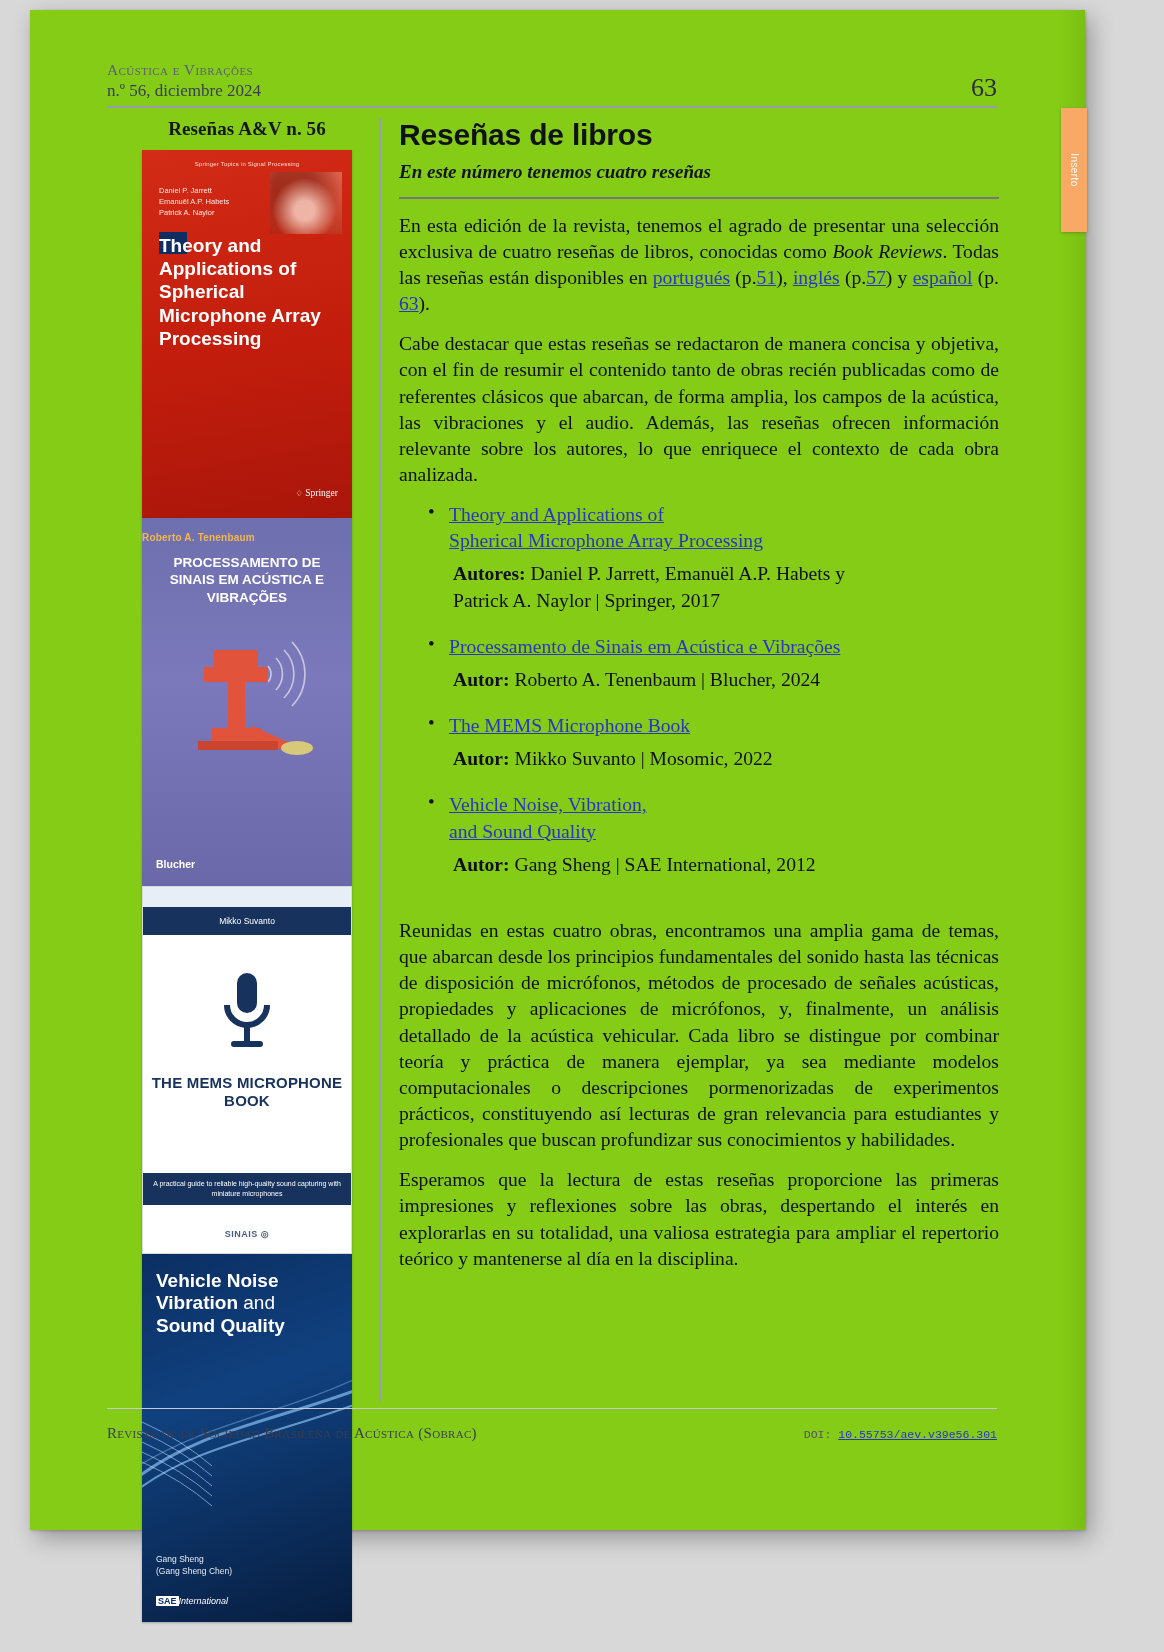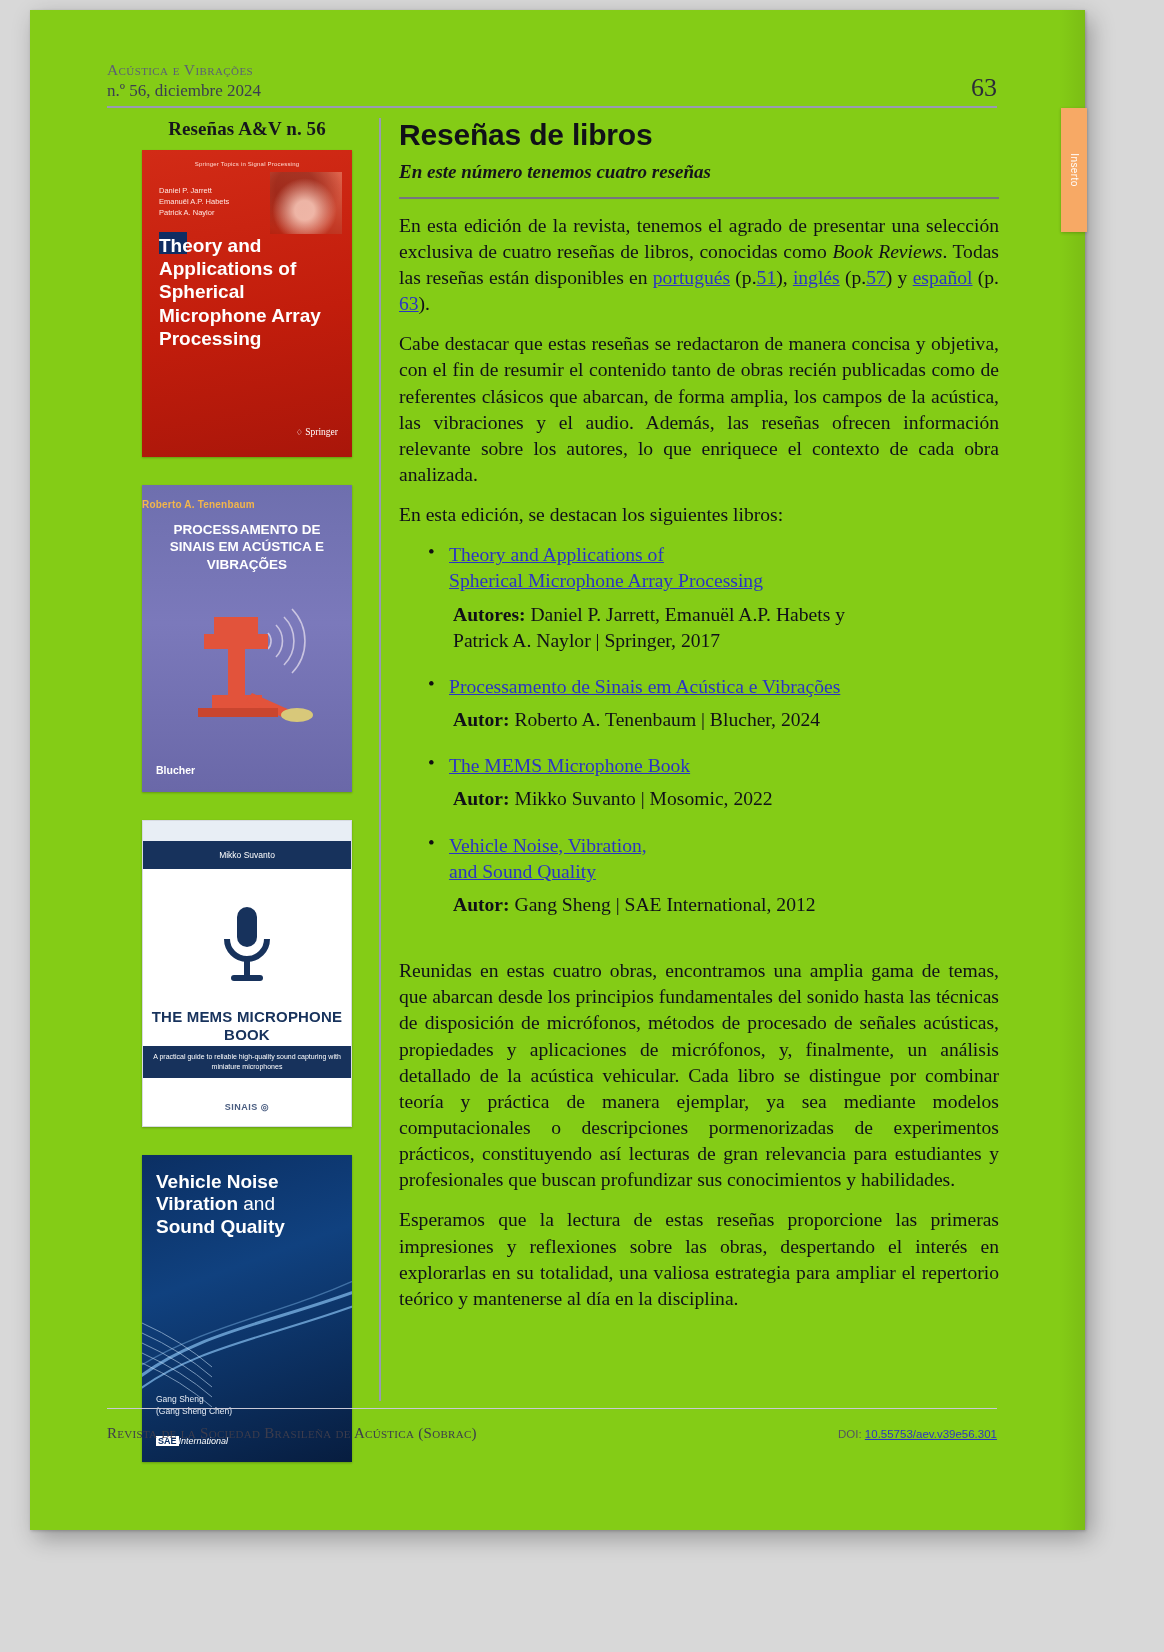--- a/index.html
+++ b/index.html
@@ -46,21 +46,21 @@
     background: #9a9ab4;
   }
 
   
   .leftcol { position: absolute; left: 112px; top: 108px; width: 210px; }
   .leftcol-title {
     text-align: center; font-weight: 700; font-size: 19px;
     color: #16161d; letter-spacing: .1px; margin-bottom: 10px;
   }
   .cover {
-    width: 210px; height: 307px; margin-bottom: 28px;
+    width: 210px; height: 368px; margin-bottom: 0;
     position: relative; overflow: hidden;
     box-shadow: 0 1px 2px rgba(0,0,0,.25);
   }
 
   
   .cov1 { background: linear-gradient(170deg,#d22b16 0%, #c21d0c 55%, #a9160a 100%); }
   .cov1 .series {
     position:absolute; top:11px; left:0; right:0; text-align:center;
     font-family:"Liberation Sans", sans-serif;
     font-size:6px; color:#ffd9cf; letter-spacing:.2px;
@@ -209,21 +209,21 @@
     position:absolute; left:77px; top:1398px; width:890px; height:1px; background:#c9c9d6;
   }
   .footer{
     position:absolute; left:77px; top:1415px; width:890px;
     display:flex; align-items:baseline; justify-content:space-between;
   }
   .foot-left{
     font-variant: small-caps; font-size:15px; color:#3c3c4c; letter-spacing:.3px;
   }
   .foot-right{
-    font-family:Liberation Sans, sans-serif; font-size:11.5px; color:#54545f;
+    font-family:Liberation Mono, monospace; font-size:11.5px; color:#54545f;
   }
   .foot-right .doi-num{ color:#2b35c4; }
 
   
   .sidetab{
     position:absolute; left:1031px; top:98px; width:26px; height:124px;
     background:#f7a965; box-shadow:0 1px 3px rgba(0,0,0,.22);
   }
   .sidetab span{
     position:absolute; left:50%; top:50%;
@@ -332,21 +332,20 @@
 
     <div class="rightcol">
       <h1 class="title-main">Reseñas de libros</h1>
       <div class="subtitle">En este número tenemos cuatro reseñas</div>
       <div class="hrule"></div>
 
       <p class="body"><span>En esta edición de la revista, tenemos el agrado de presentar una selección exclusiva de cuatro reseñas de libros, conocidas como </span><span class="it">Book Reviews</span><span>. Todas las reseñas están disponibles en </span><a class="lnk" href="#">portugués</a><span> (p.</span><a class="lnk" href="#">51</a><span>), </span><a class="lnk" href="#">inglés</a><span> (p.</span><a class="lnk" href="#">57</a><span>) y </span><a class="lnk" href="#">español</a><span> (p. </span><a class="lnk" href="#">63</a><span>).</span></p>
 
       <p class="body">Cabe destacar que estas reseñas se redactaron de manera concisa y objetiva, con el fin de resumir el contenido tanto de obras recién publicadas como de referentes clásicos que abarcan, de forma amplia, los campos de la acústica, las vibraciones y el audio. Además, las reseñas ofrecen información relevante sobre los autores, lo que enriquece el contexto de cada obra analizada.</p>
 
-      <p class="body nohyph">En esta edición, se destacan los siguientes libros:</p>
 
       <ul class="booklist">
         <li>
           <a class="bk-title" href="#"><span>Theory and Applications of</span><br><span>Spherical Microphone Array Processing</span></a>
           <div class="bk-meta"><b>Autores:</b> <span>Daniel P. Jarrett, Emanuël A.P. Habets y</span><br><span>Patrick A. Naylor | Springer, 2017</span></div>
         </li>
         <li>
           <a class="bk-title" href="#"><span>Processamento de Sinais em Acústica e Vibrações</span></a>
           <div class="bk-meta"><b>Autor:</b> <span>Roberto A. Tenenbaum | Blucher, 2024</span></div>
         </li>

